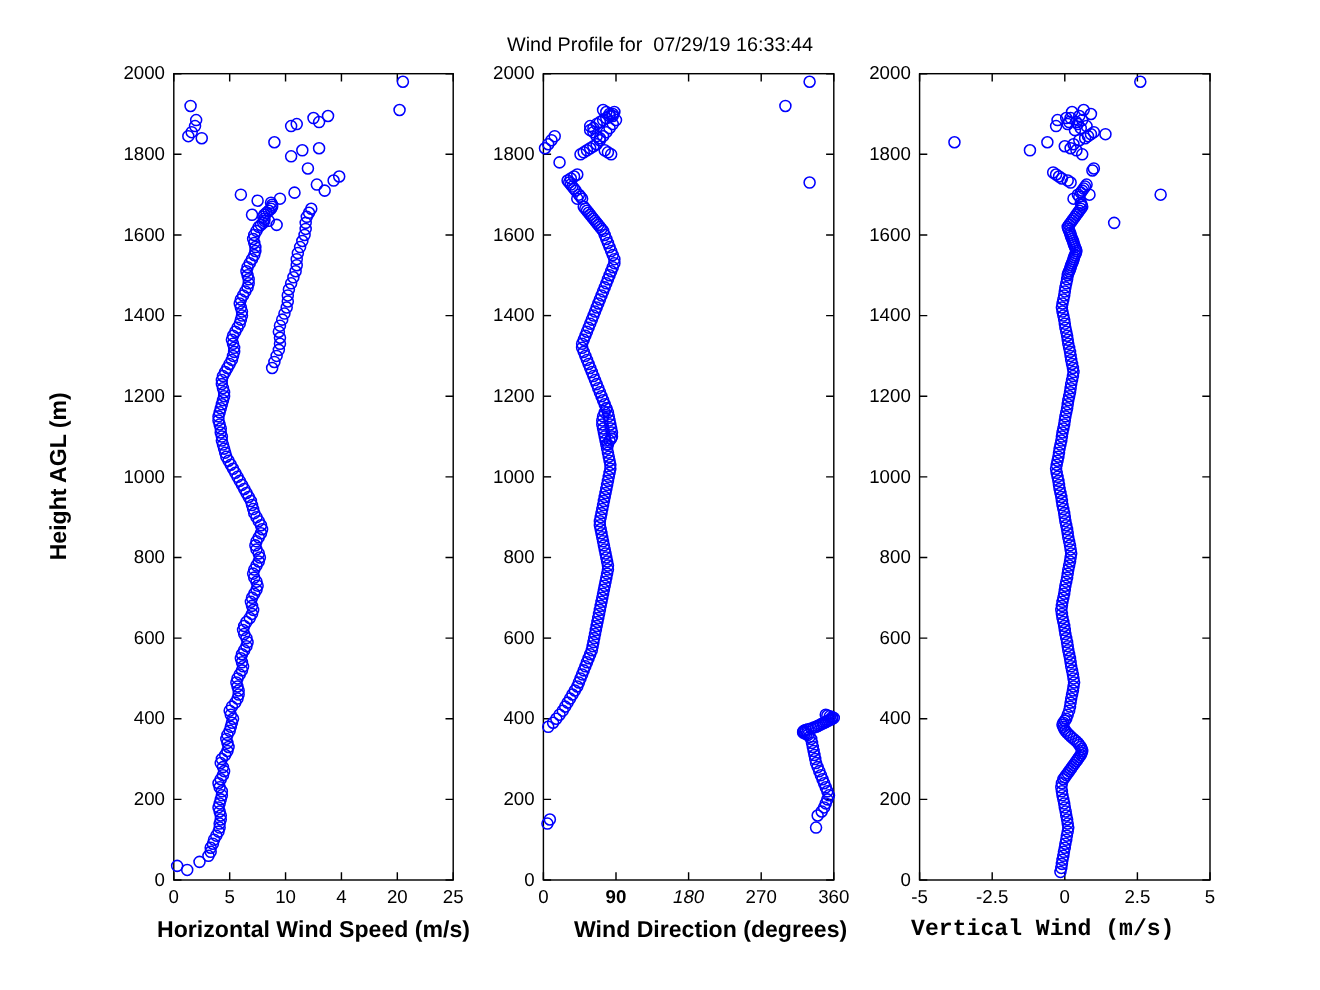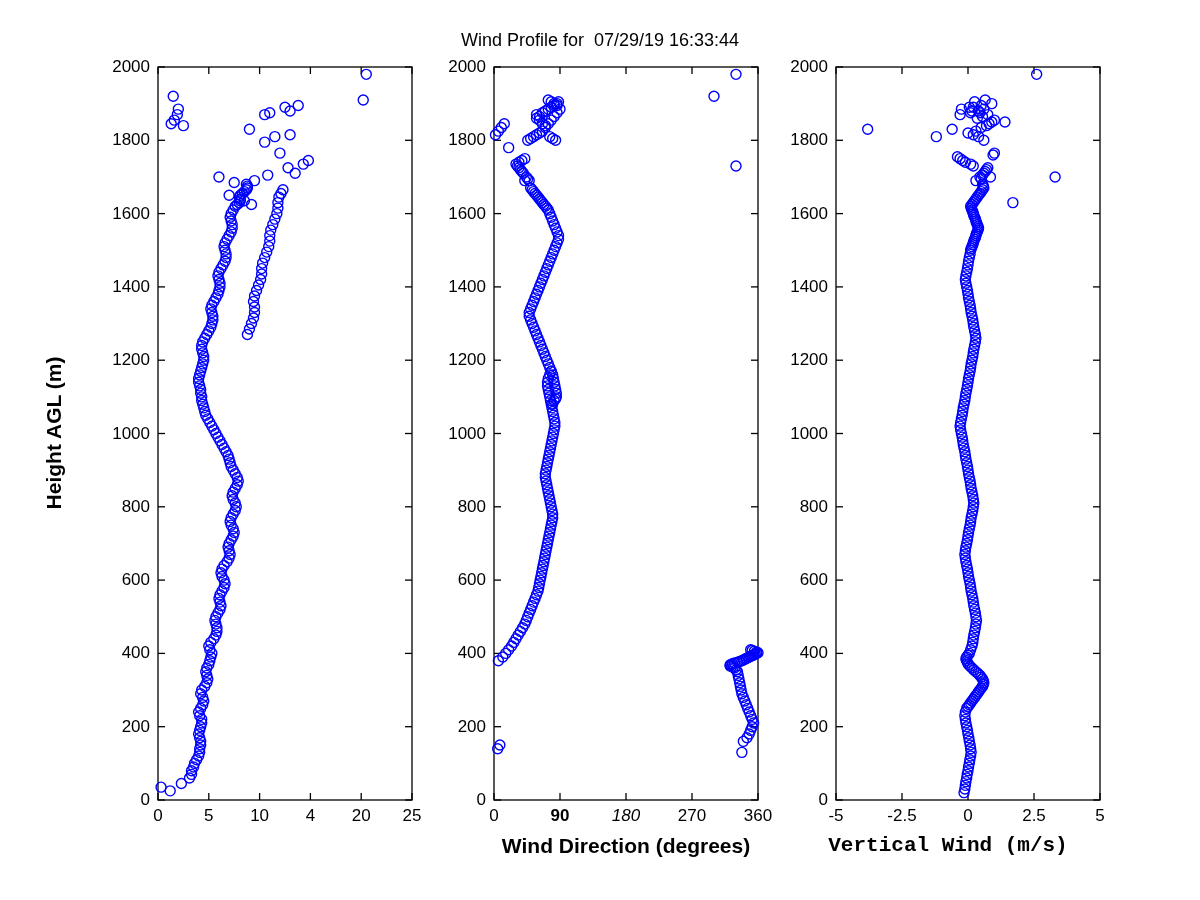--- a/index.html
+++ b/index.html
@@ -344,20 +344,21 @@
     <div class="ticklabel y" style="left: 90px; top: 716.7px; width: 60px;">200</div>
     <div class="ticklabel y" style="left: 90px; top: 643.4px; width: 60px;">400</div>
     <div class="ticklabel y" style="left: 90px; top: 570.1px; width: 60px;">600</div>
     <div class="ticklabel y" style="left: 90px; top: 496.8px; width: 60px;">800</div>
     <div class="ticklabel y" style="left: 90px; top: 423.5px; width: 60px;">1000</div>
     <div class="ticklabel y" style="left: 90px; top: 350.2px; width: 60px;">1200</div>
     <div class="ticklabel y" style="left: 90px; top: 276.9px; width: 60px;">1400</div>
     <div class="ticklabel y" style="left: 90px; top: 203.6px; width: 60px;">1600</div>
     <div class="ticklabel y" style="left: 90px; top: 130.3px; width: 60px;">1800</div>
     <div class="ticklabel y" style="left: 90px; top: 57px; width: 60px;">2000</div>
+    <div class="xlabel" style="left: 85px; top: 834px; width: 400px;">Horizontal Wind Speed (m/s)</div>
     <svg width="292" height="761" style="position: absolute; left: 480px; top: 53px;">
       <rect x="14" y="14" width="264" height="733" class="axis-line"></rect>
       <line x1="14" x2="14" y1="14" y2="21" class="tick"></line>
       <line x1="14" x2="14" y1="747" y2="740" class="tick"></line>
       <line x1="80" x2="80" y1="14" y2="21" class="tick"></line>
       <line x1="80" x2="80" y1="747" y2="740" class="tick"></line>
       <line x1="146" x2="146" y1="14" y2="21" class="tick"></line>
       <line x1="146" x2="146" y1="747" y2="740" class="tick"></line>
       <line x1="212" x2="212" y1="14" y2="21" class="tick"></line>
       <line x1="212" x2="212" y1="747" y2="740" class="tick"></line>
@@ -647,21 +648,21 @@
     <div class="ticklabel y" style="left: 426px; top: 716.7px; width: 60px;">200</div>
     <div class="ticklabel y" style="left: 426px; top: 643.4px; width: 60px;">400</div>
     <div class="ticklabel y" style="left: 426px; top: 570.1px; width: 60px;">600</div>
     <div class="ticklabel y" style="left: 426px; top: 496.8px; width: 60px;">800</div>
     <div class="ticklabel y" style="left: 426px; top: 423.5px; width: 60px;">1000</div>
     <div class="ticklabel y" style="left: 426px; top: 350.2px; width: 60px;">1200</div>
     <div class="ticklabel y" style="left: 426px; top: 276.9px; width: 60px;">1400</div>
     <div class="ticklabel y" style="left: 426px; top: 203.6px; width: 60px;">1600</div>
     <div class="ticklabel y" style="left: 426px; top: 130.3px; width: 60px;">1800</div>
     <div class="ticklabel y" style="left: 426px; top: 57px; width: 60px;">2000</div>
-    <div class="xlabel" style="left: 426px; top: 834px; width: 400px;">Wind Direction (degrees)</div>
+    <div class="xlabel" style="left: 426px; top: 834px; width: 400px; padding-left: 20px;">Wind Direction (degrees)</div>
     <svg width="292" height="761" style="position: absolute; left: 822px; top: 53px;">
       <rect x="14" y="14" width="264" height="733" class="axis-line"></rect>
       <line x1="14" x2="14" y1="14" y2="21" class="tick"></line>
       <line x1="14" x2="14" y1="747" y2="740" class="tick"></line>
       <line x1="80" x2="80" y1="14" y2="21" class="tick"></line>
       <line x1="80" x2="80" y1="747" y2="740" class="tick"></line>
       <line x1="146" x2="146" y1="14" y2="21" class="tick"></line>
       <line x1="146" x2="146" y1="747" y2="740" class="tick"></line>
       <line x1="212" x2="212" y1="14" y2="21" class="tick"></line>
       <line x1="212" x2="212" y1="747" y2="740" class="tick"></line>

